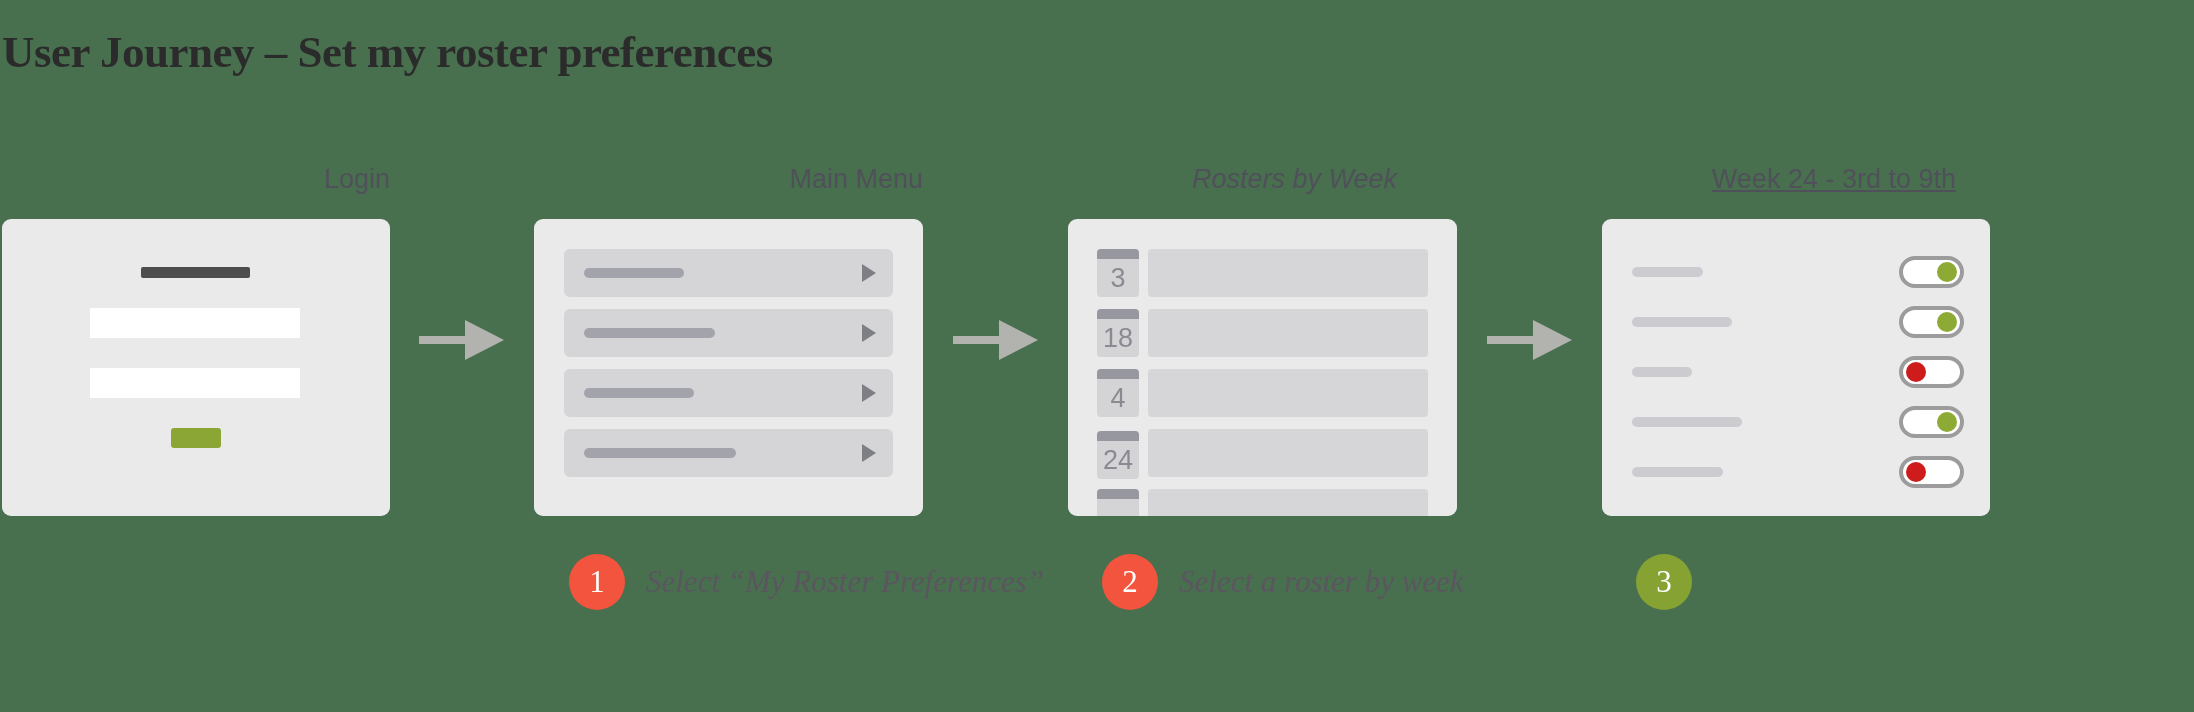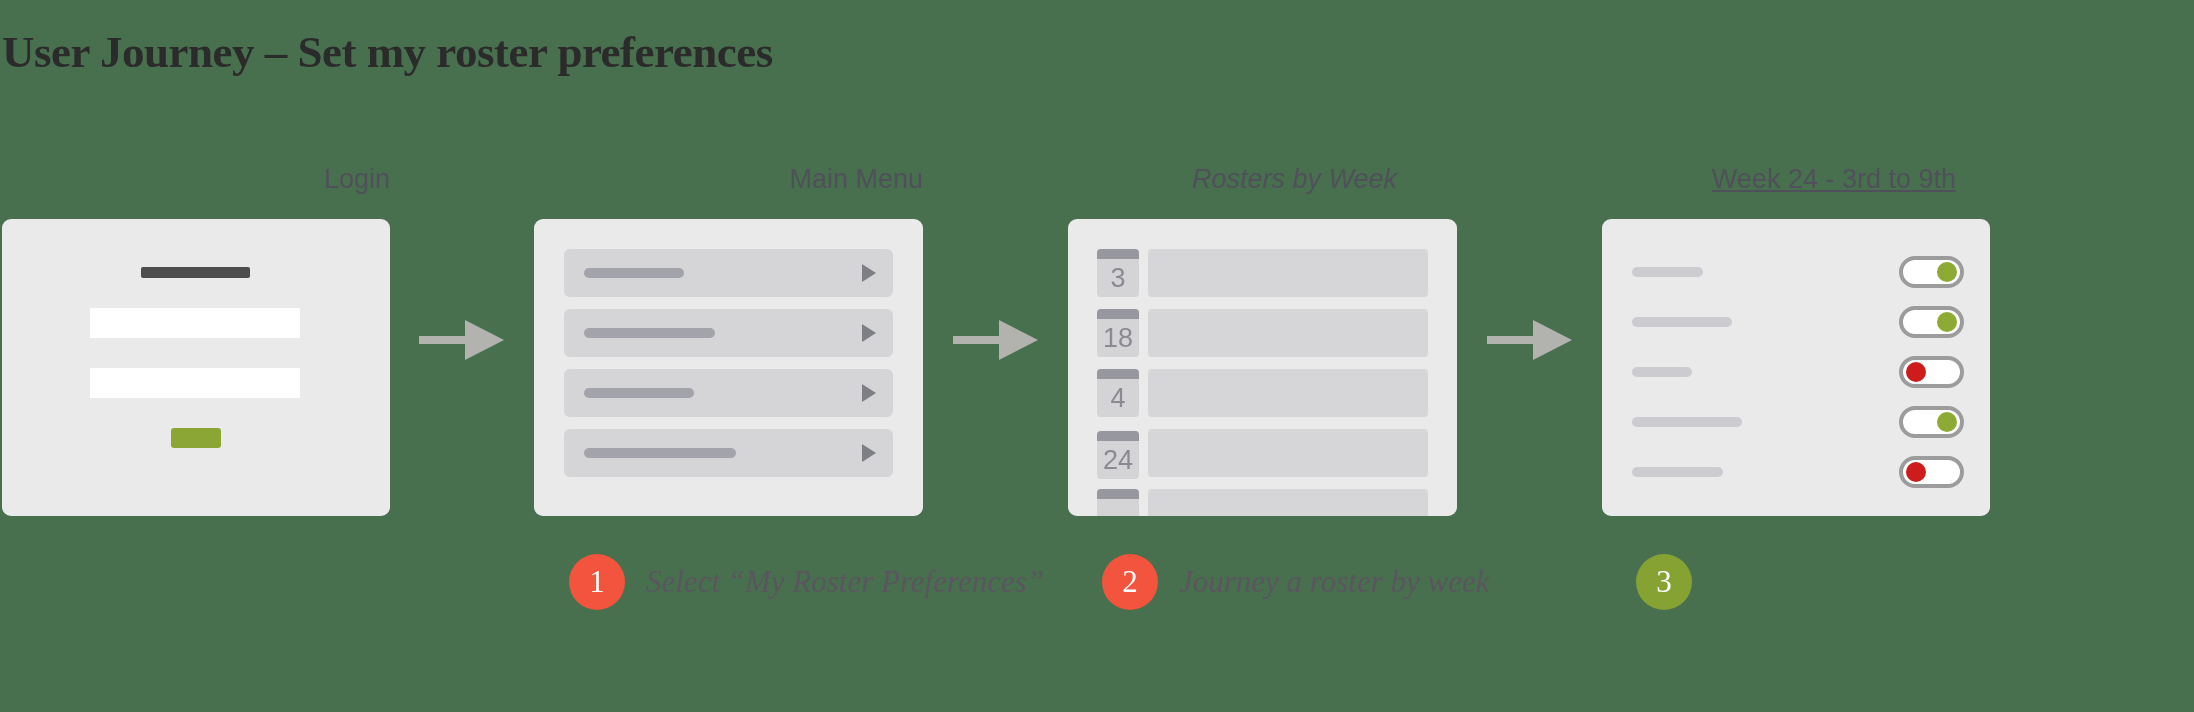--- a/index.html
+++ b/index.html
@@ -206,19 +206,19 @@
       </div>
     </div>
   </div>
 
   <div class="annotation" style="left:569px;">
     <div class="step-circle red">1</div>
     <div class="annotation-text">Select “My Roster Preferences”</div>
   </div>
   <div class="annotation" style="left:1102px;">
     <div class="step-circle red">2</div>
-    <div class="annotation-text">Journey a roster by week</div>
+    <div class="annotation-text">Select a roster by week</div>
   </div>
   <div class="annotation" style="left:1636px;">
     <div class="step-circle green">3</div>
   </div>
 
 </div>
 
 </body></html>

